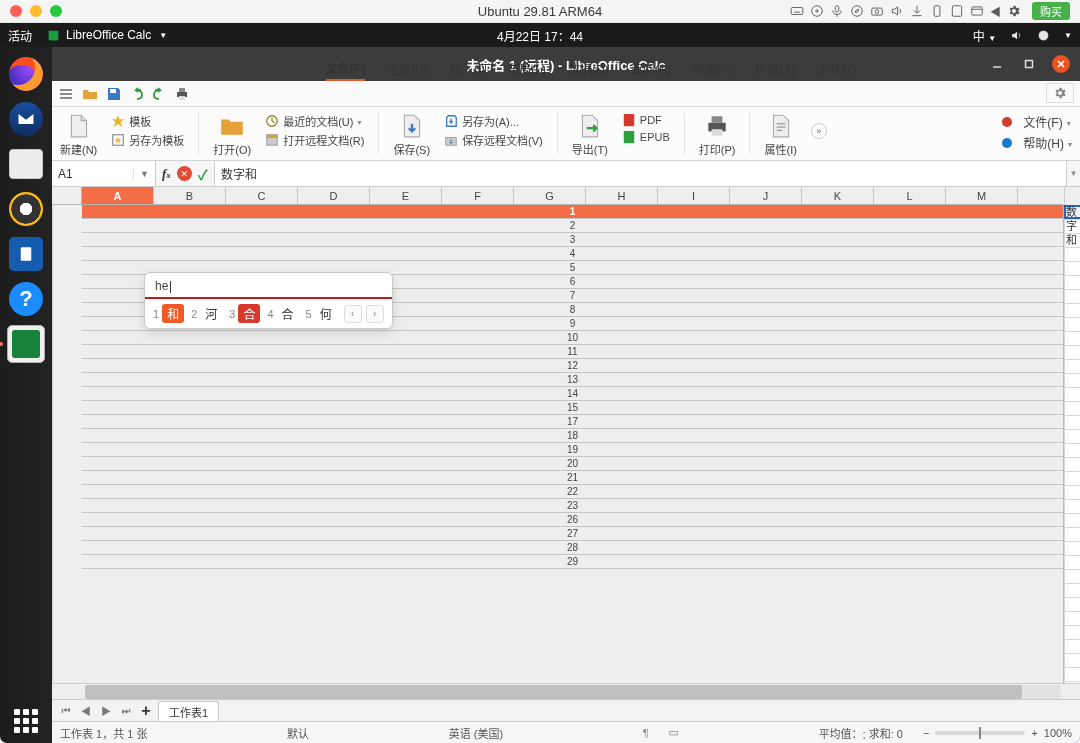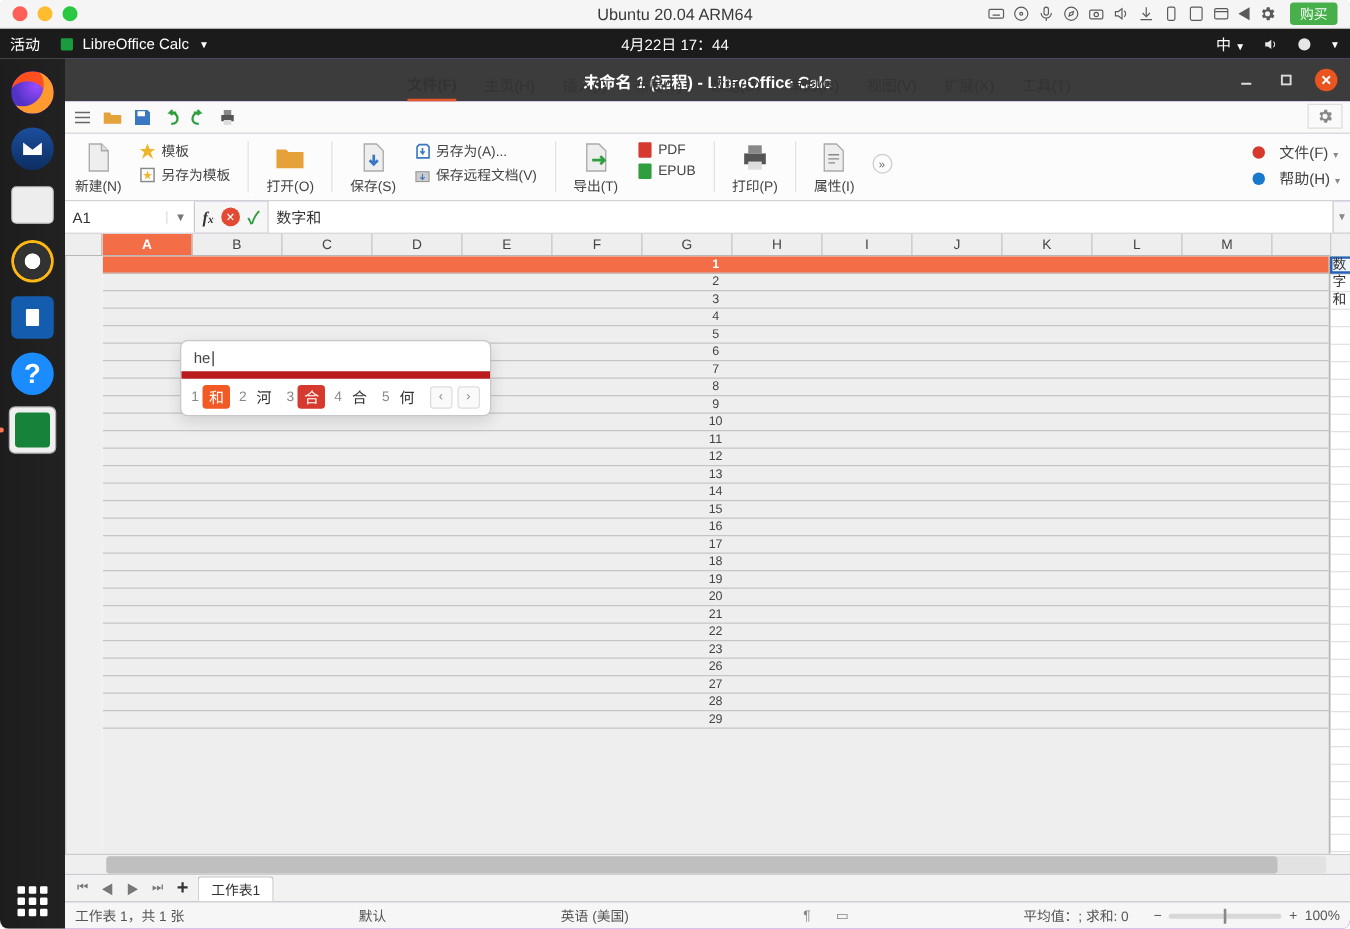--- a/index.html
+++ b/index.html
@@ -218,21 +218,21 @@
     left:144px; top:272px;
     background:#fff;
     border:1px solid #c7c7c7;
     border-radius:6px;
     box-shadow:0 4px 12px rgba(0,0,0,.12);
     font-size:12px;
     overflow:hidden;
     min-width:238px;
     z-index:30;
   }
-  .ime-input { padding:6px 10px 4px; color:#444; border-bottom:6px solid #b91c1c;}
+  .ime-input { padding:6px 10px 4px; color:#444; border-bottom:2px solid #b91c1c;}
   .ime-input .cursor{ display:inline-block; width:1px; height:12px; background:#333; margin-left:2px; vertical-align:middle;}
   .ime-cands { display:flex; align-items:center; padding:5px 8px; gap:7px;}
   .cand { display:flex; align-items:center; gap:3px;}
   .cand .num { color:#888; font-size:11px;}
   .cand-chip { padding:1px 5px; border-radius:3px; font-size:12px;}
   .cand-chip.sel { background:#f15a24; color:#fff; }
   .cand-chip.red { background:#d63a2f; color:#fff;}
   .ime-nav { margin-left:auto; display:flex; gap:4px;}
   .ime-nav button { width:18px; height:18px; border:1px solid #ddd; background:#fafafa; border-radius:3px; color:#888; font-size:10px; display:flex; align-items:center; justify-content:center;}
 
@@ -279,21 +279,21 @@
 </style>
 </head>
 <body>
 
 <div class="mac-titlebar">
   <div class="traffic-lights">
     <div class="tl red"></div>
     <div class="tl yellow"></div>
     <div class="tl green"></div>
   </div>
-  <div class="mac-title">Ubuntu 20.04 ARM64</div>
+  <div class="mac-title">Ubuntu 29.81 ARM64</div>
   <div class="mac-icons-right">
     <svg viewBox="0 0 24 24" fill="none" stroke="#5a5a5a" stroke-width="1.6">
         <rect x="2" y="6" width="20" height="12" rx="2"></rect>
         <line x1="6" y1="10" x2="6" y2="10"></line>
         <line x1="10" y1="10" x2="10" y2="10"></line>
         <line x1="14" y1="10" x2="14" y2="10"></line>
         <line x1="18" y1="10" x2="18" y2="10"></line>
         <line x1="7" y1="14" x2="17" y2="14"></line>
       </svg>
     <svg viewBox="0 0 24 24" fill="none" stroke="#5a5a5a" stroke-width="1.6">
@@ -525,20 +525,41 @@
         </div>
     </div>
     <div class="vsep"></div>
     <div class="rbig">
       <div class="ricon">
           <svg width="26" height="26" viewBox="0 0 24 24" fill="#e5a13a">
             <path d="M2 6h7l2 2h11v12H2z"></path>
           </svg>
         </div>
       <span>打开(O)</span>
+    </div>
+    <div class="rgroup">
+      <div class="ritem">
+          <span class="sicon">
+            <svg width="14" height="14" viewBox="0 0 16 16" fill="none" stroke="#8a8a2a" stroke-width="1.5">
+              <circle cx="8" cy="8" r="6"></circle>
+              <polyline points="8,4 8,8 11,10"></polyline>
+            </svg>
+          </span>
+          <span>最近的文档(U)</span>
+          <span class="dd"></span>
+        </div>
+      <div class="ritem">
+          <span class="sicon">
+            <svg width="14" height="14" viewBox="0 0 16 16" fill="#ccc" stroke="#999">
+              <rect x="2" y="5" width="12" height="9"></rect>
+              <rect x="2" y="2" width="12" height="3" fill="#e5a13a"></rect>
+            </svg>
+          </span>
+          <span>打开远程文档(R)</span>
+        </div>
     </div>
     <div class="vsep"></div>
     <div class="rbig">
       <div class="ricon">
           <svg width="26" height="26" viewBox="0 0 24 24" fill="#eee" stroke="#aaa">
             <path d="M5 2h9l5 5v15H5z"></path>
             <path d="M12 10v7m-3-3 3 3 3-3" stroke="#3a78c3" stroke-width="2" fill="none"></path>
           </svg>
         </div>
       <span>保存(S)</span>
@@ -668,21 +689,20 @@
           <div class="row-head">6</div>
           <div class="row-head">7</div>
           <div class="row-head">8</div>
           <div class="row-head">9</div>
           <div class="row-head">10</div>
           <div class="row-head">11</div>
           <div class="row-head">12</div>
           <div class="row-head">13</div>
           <div class="row-head">14</div>
           <div class="row-head">15</div>
-          <div class="row-head">16</div>
           <div class="row-head">17</div>
           <div class="row-head">18</div>
           <div class="row-head">19</div>
           <div class="row-head">20</div>
           <div class="row-head">21</div>
           <div class="row-head">22</div>
           <div class="row-head">23</div>
           <div class="row-head">26</div>
           <div class="row-head">27</div>
           <div class="row-head">28</div>

